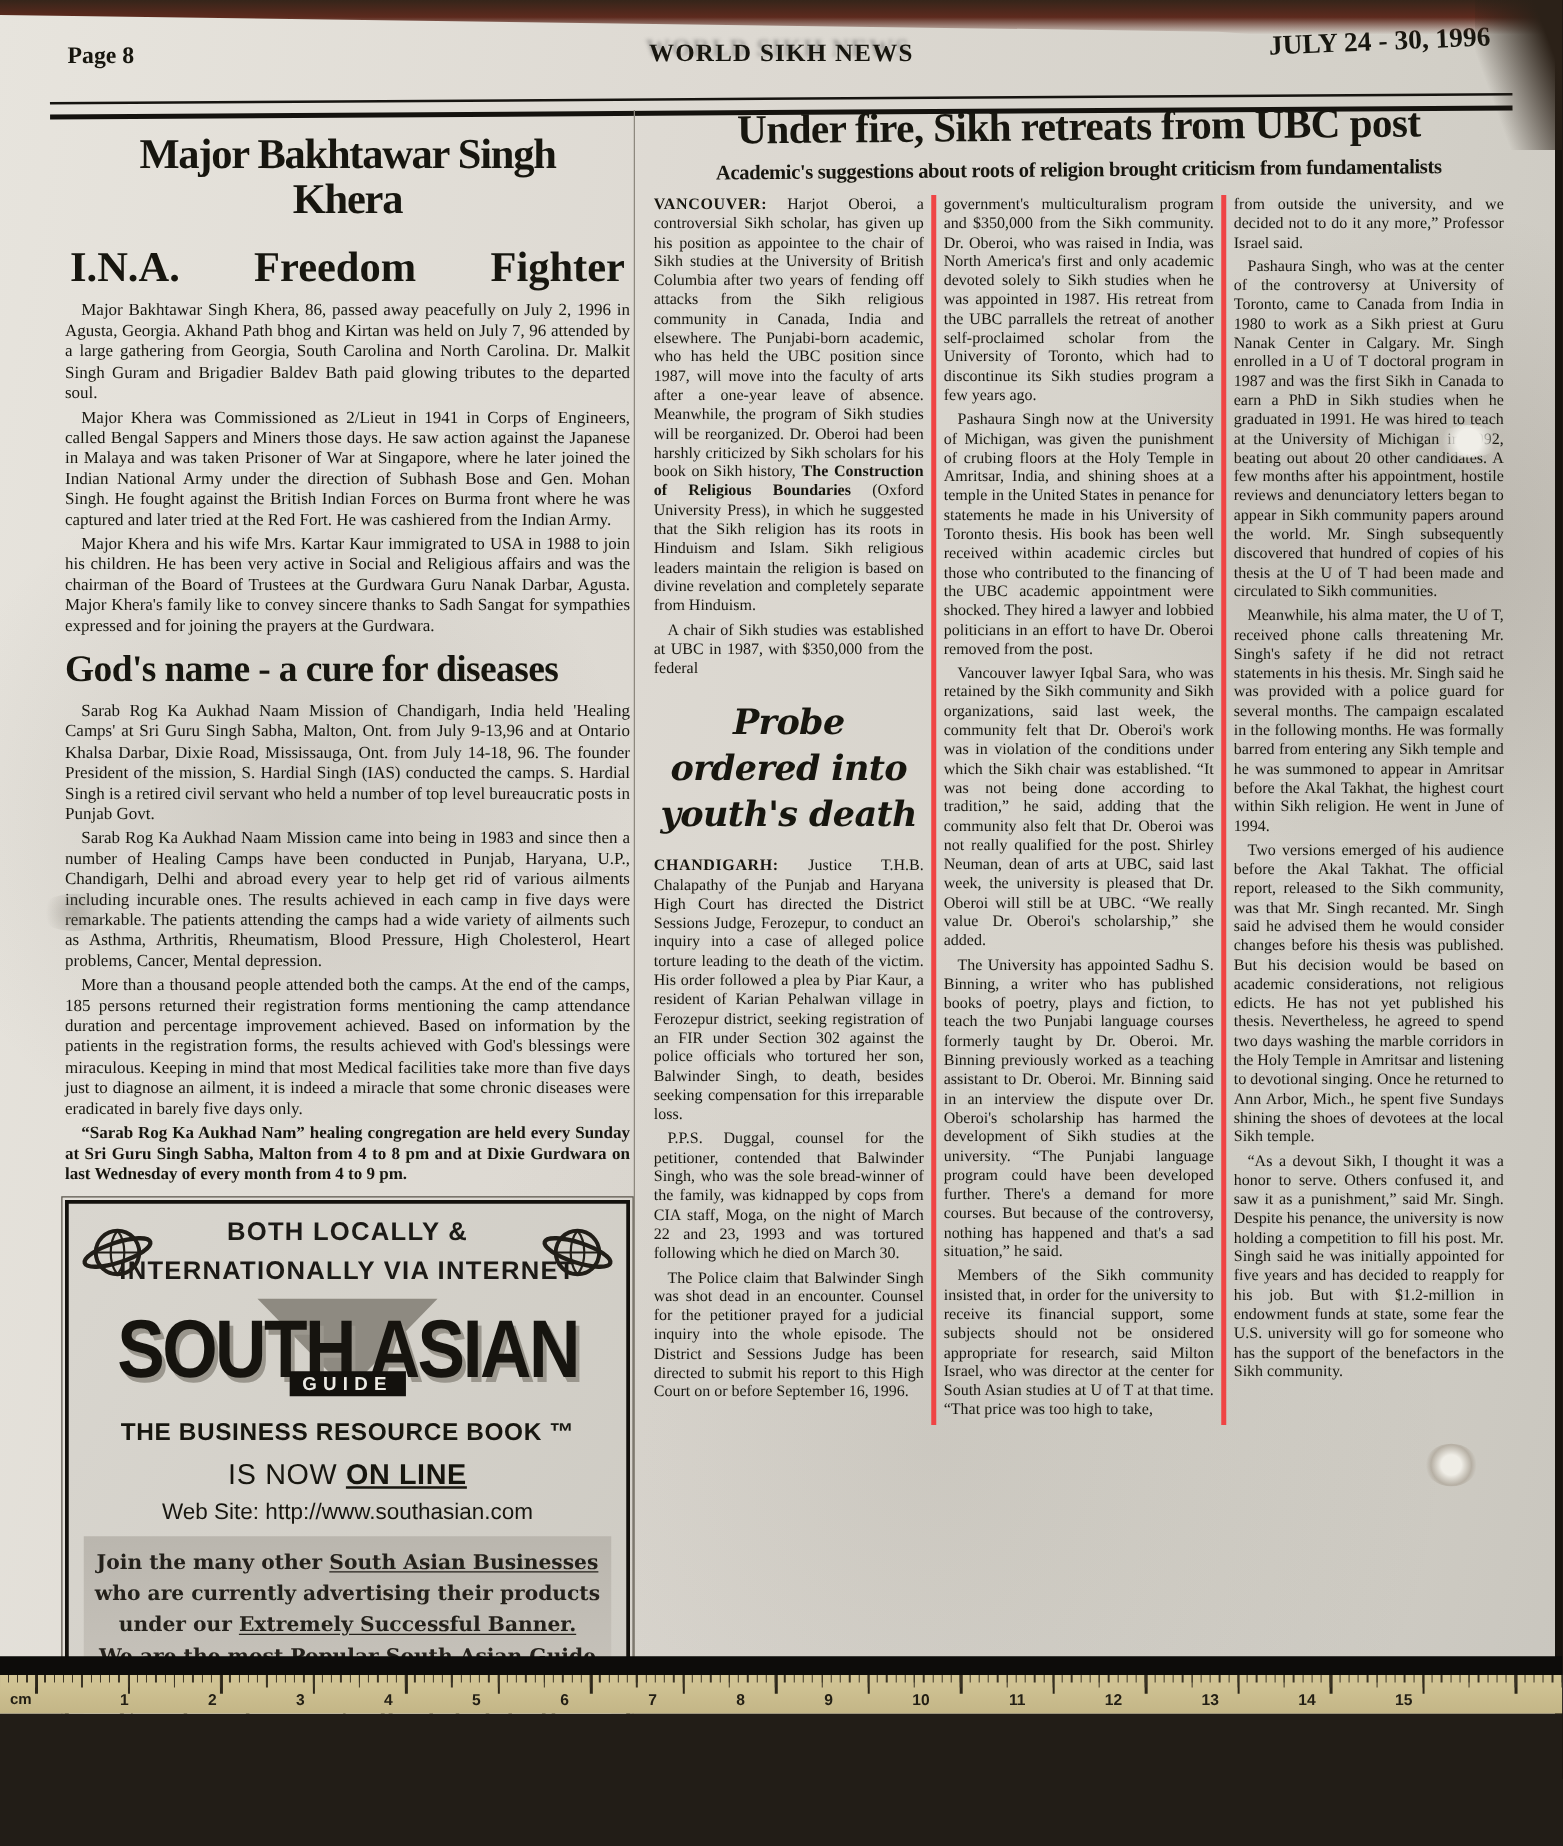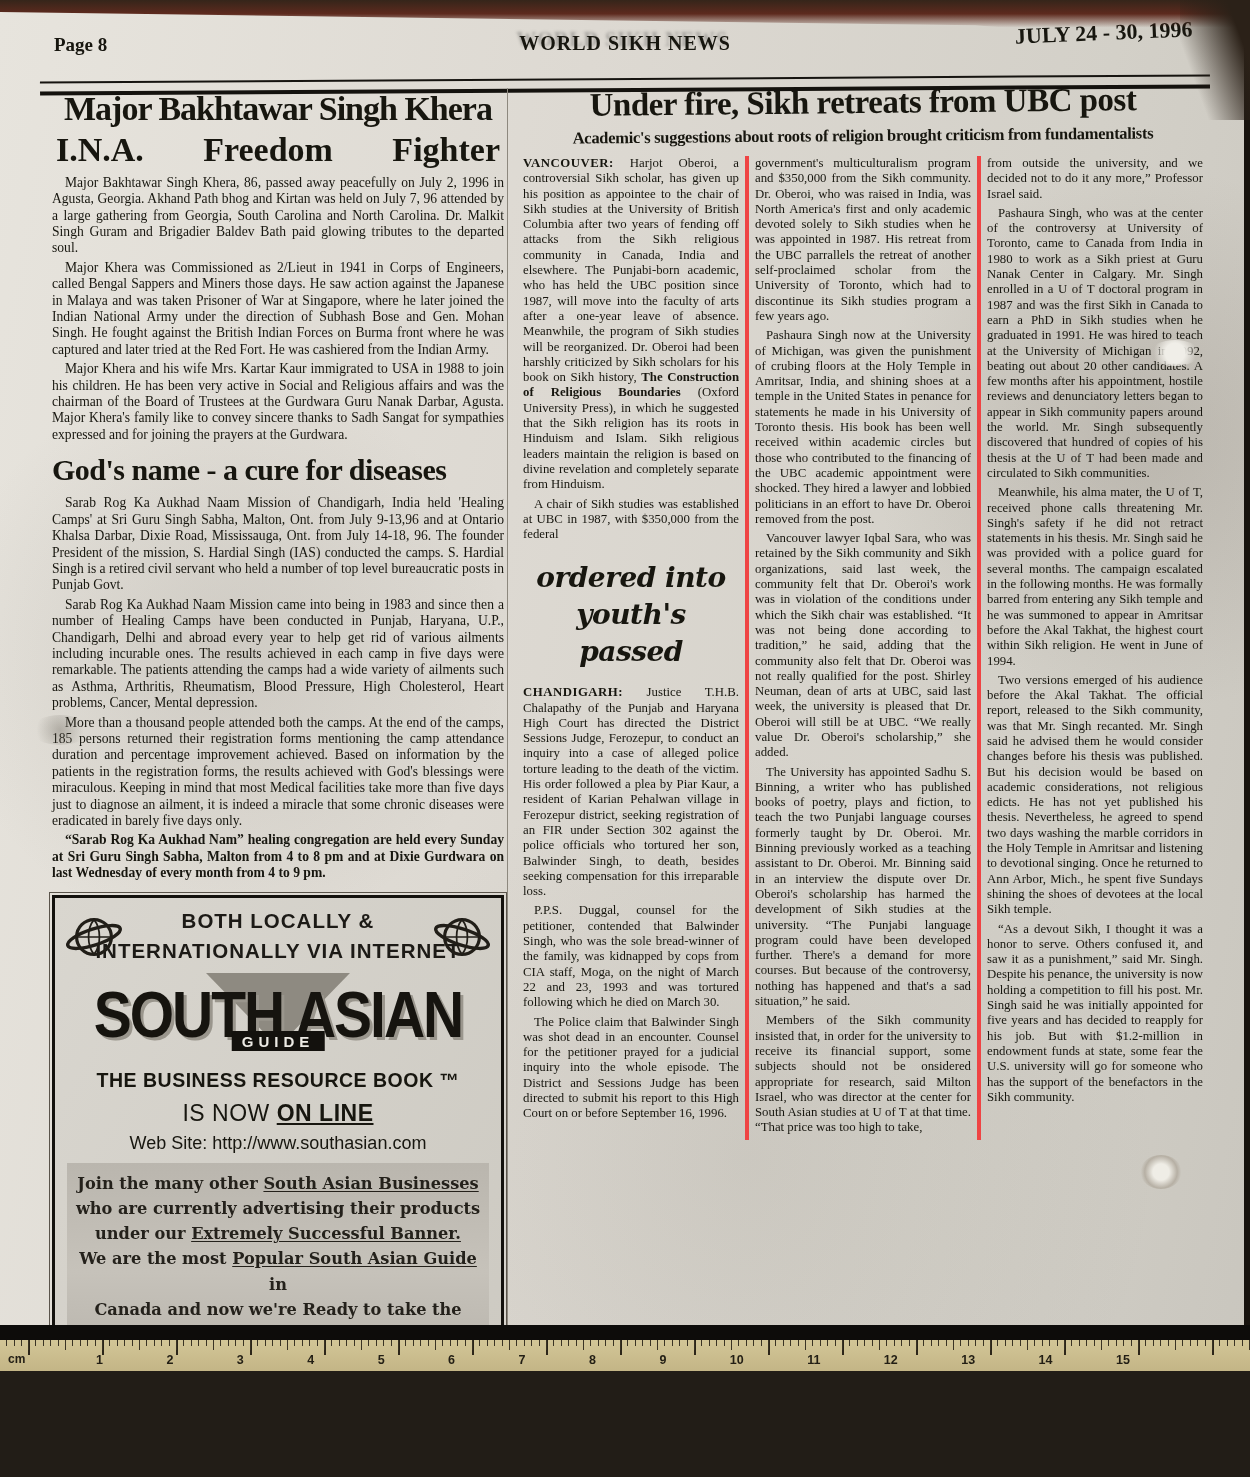--- a/index.html
+++ b/index.html
@@ -26,21 +26,21 @@
   .hdr-row{position:relative;height:44px;}
   .pageno{position:absolute;left:54px;top:16px;font-size:19px;font-weight:bold;}
   .masthead{position:absolute;left:0;width:100%;top:14px;text-align:center;font-size:20px;font-weight:bold;letter-spacing:1px;
             text-shadow:-3px -4px 3px rgba(60,60,60,.35);}
   .hdate{position:absolute;right:58px;top:2px;font-size:22px;font-weight:bold;transform:rotate(-2.4deg);}
   .hrule{position:absolute;left:40px;right:40px;top:60px;height:8px;
          border-top:2px solid #161410;border-bottom:4px solid #14120e;transform:rotate(-.35deg);}
 
   
   .leftcol{position:absolute;left:52px;top:88px;width:452px;}
-  .kh-t1{font-size:34px;font-weight:bold;letter-spacing:-1px;line-height:1.05;text-align:center;margin:3px;}
+  .kh-t1{font-size:34px;font-weight:bold;letter-spacing:-1px;line-height:1.05;text-align:center;margin:18px;}
   .kh-t2{font-size:34px;font-weight:bold;line-height:1.15;margin:0 0 6px;display:flex;justify-content:space-between;padding:0 4px;}
   .leftcol p{margin:0 0 3px;font-size:13.6px;line-height:16.4px;text-align:justify;text-indent:13px;}
   .gods-t{font-size:30px;font-weight:bold;letter-spacing:-.5px;margin:10px 0 8px;}
   .bold-p{font-weight:bold;}
 
   
   .ad{margin-top:13px;border:3px solid #13110d;outline:1px solid #5a544b;outline-offset:2px;
       padding:8px 10px 6px;background:linear-gradient(120deg,#d9d6cf,#ccc9c1);position:relative;text-align:center;
       font-family:"Liberation Sans",sans-serif;}
   .ad-top{position:relative;}
@@ -172,22 +172,23 @@
   <section class="rsec">
     <h1 class="ubc-h">Under fire, Sikh retreats from UBC post</h1>
     <div class="ubc-sub">Academic's suggestions about roots of religion brought criticism from fundamentalists</div>
     <div class="cols">
 
       <div class="col">
         <p class="nofirst"><span class="dateline">VANCOUVER:</span><span> Harjot Oberoi, a controversial Sikh scholar, has given up his position as appointee to the chair of Sikh studies at the University of British Columbia after two years of fending off attacks from the Sikh religious community in Canada, India and elsewhere. The Punjabi-born academic, who has held the UBC position since 1987, will move into the faculty of arts after a one-year leave of absence. Meanwhile, the program of Sikh studies will be reorganized. Dr. Oberoi had been harshly criticized by Sikh scholars for his book on Sikh history, </span><span class="booktitle">The Construction of Religious Boundaries</span><span> (Oxford University Press), in which he suggested that the Sikh religion has its roots in Hinduism and Islam. Sikh religious leaders maintain the religion is based on divine revelation and completely separate from Hinduism.</span></p>
         <p>A chair of Sikh studies was established at UBC in 1987, with $350,000 from the federal</p>
 
         <div class="probe-h">
+          <div>Probe</div>
           <div>ordered into</div>
-          <div>youth's passed</div>
+          <div>youth's death</div>
         </div>
         <p class="nofirst"><span class="dateline">CHANDIGARH:</span><span> Justice T.H.B. Chalapathy of the Punjab and Haryana High Court has directed the District Sessions Judge, Ferozepur, to conduct an inquiry into a case of alleged police torture leading to the death of the victim. His order followed a plea by Piar Kaur, a resident of Karian Pehalwan village in Ferozepur district, seeking registration of an FIR under Section 302 against the police officials who tortured her son, Balwinder Singh, to death, besides seeking compensation for this irreparable loss.</span></p>
         <p>P.P.S. Duggal, counsel for the petitioner, contended that Balwinder Singh, who was the sole bread-winner of the family, was kidnapped by cops from CIA staff, Moga, on the night of March 22 and 23, 1993 and was tortured following which he died on March 30.</p>
         <p>The Police claim that Balwinder Singh was shot dead in an encounter. Counsel for the petitioner prayed for a judicial inquiry into the whole episode. The District and Sessions Judge has been directed to submit his report to this High Court on or before September 16, 1996.</p>
       </div>
 
       <div class="col">
         <p class="nofirst">government's multiculturalism program and $350,000 from the Sikh community. Dr. Oberoi, who was raised in India, was North America's first and only academic devoted solely to Sikh studies when he was appointed in 1987. His retreat from the UBC parrallels the retreat of another self-proclaimed scholar from the University of Toronto, which had to discontinue its Sikh studies program a few years ago.</p>
         <p>Pashaura Singh now at the University of Michigan, was given the punishment of crubing floors at the Holy Temple in Amritsar, India, and shining shoes at a temple in the United States in penance for statements he made in his University of Toronto thesis. His book has been well received within academic circles but those who contributed to the financing of the UBC academic appointment were shocked. They hired a lawyer and lobbied politicians in an effort to have Dr. Oberoi removed from the post.</p>
         <p>Vancouver lawyer Iqbal Sara, who was retained by the Sikh community and Sikh organizations, said last week, the community felt that Dr. Oberoi's work was in violation of the conditions under which the Sikh chair was established. “It was not being done according to tradition,” he said, adding that the community also felt that Dr. Oberoi was not really qualified for the post. Shirley Neuman, dean of arts at UBC, said last week, the university is pleased that Dr. Oberoi will still be at UBC. “We really value Dr. Oberoi's scholarship,” she added.</p>

